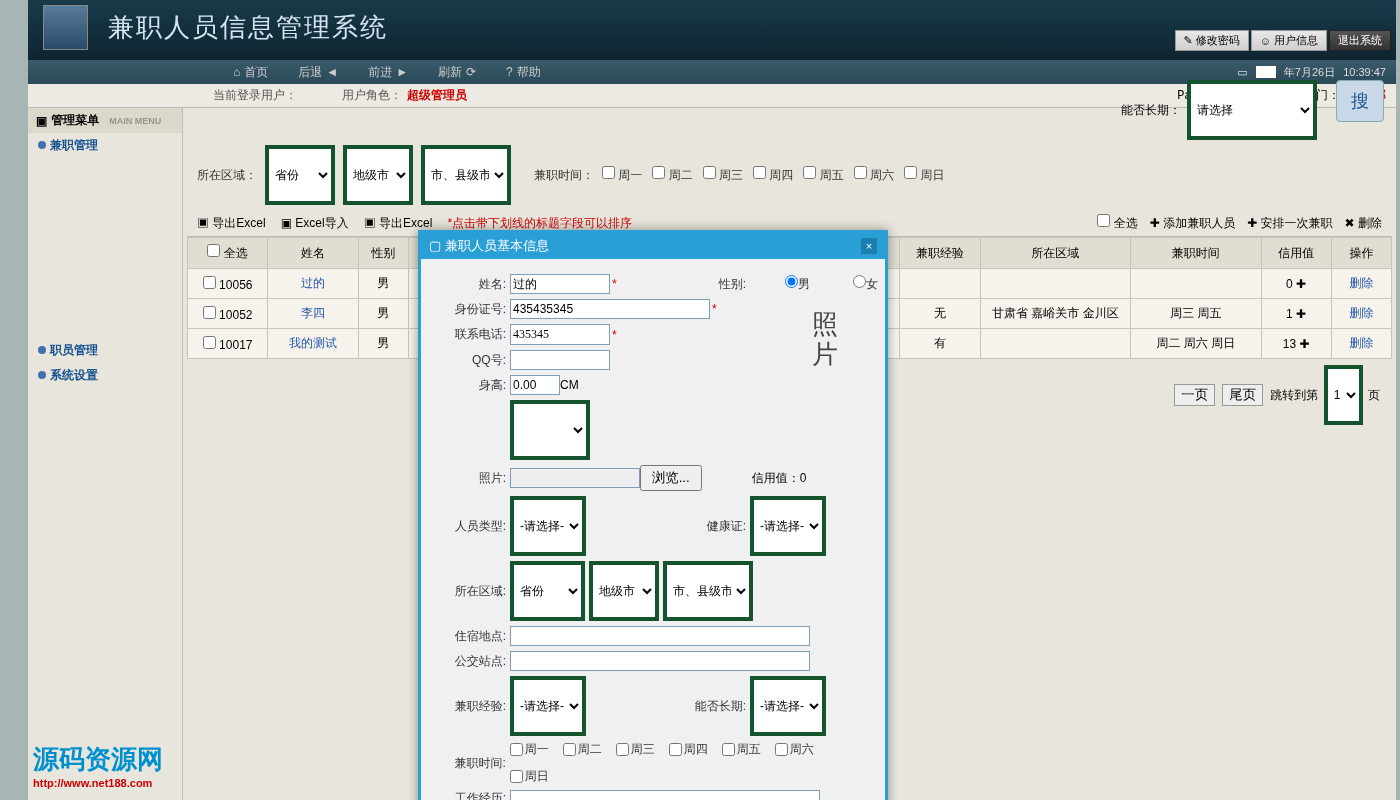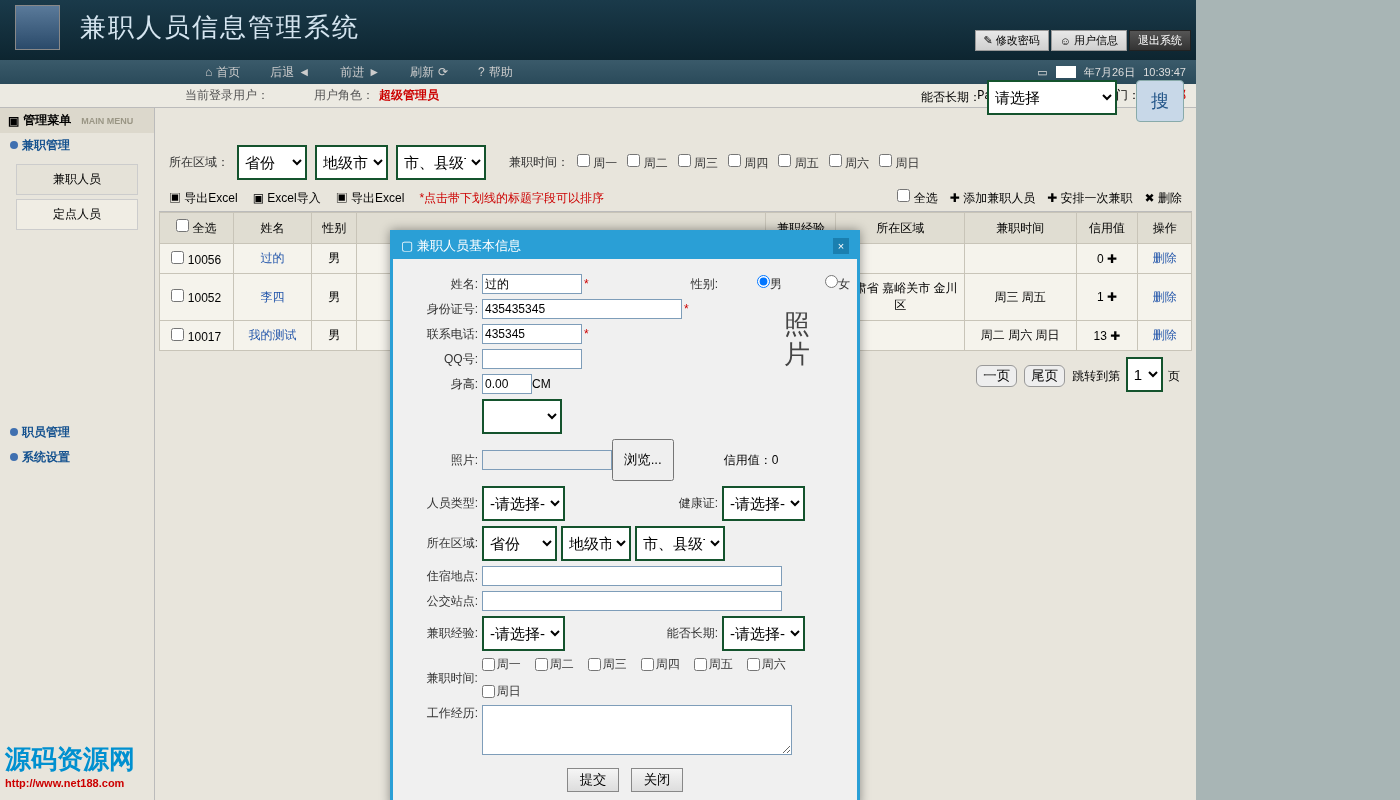--- a/index.html
+++ b/index.html
@@ -1,17 +1,17 @@
 <!DOCTYPE html>
 <html><head>
 <meta charset="utf-8">
 <style>
 * { margin: 0; padding: 0; box-sizing: border-box; font-family: "Microsoft YaHei", Arial, sans-serif; }
 body { background: #a8b5b5; font-size: 12px; overflow: hidden; }
-.app { width: 1196px; height: 800px; position: relative; }
+.app { width: 1368px; height: 800px; position: relative; margin-left: 28px; }
 
 
 .header { height: 60px; background: linear-gradient(#1a3a4a, #0d2530); position: relative; }
 .logo-area { position: absolute; left: 15px; top: 5px; display: flex; align-items: center; }
 .logo-icon { width: 45px; height: 45px; background: linear-gradient(#5a7a9a, #2a4a6a); border: 1px solid #888; }
 .app-title { color: #d5e5f0; font-size: 26px; letter-spacing: 2px; margin-left: 20px; }
 .top-right { position: absolute; right: 5px; top: 30px; display: flex; gap: 2px; }
 .top-btn { background: linear-gradient(#e8e8e8,#d0d0d0); border: 1px solid #999; padding: 2px 8px; font-size: 11px; cursor: pointer; display: flex; align-items: center; gap: 3px; }
 .top-btn.dark { background: linear-gradient(#555,#333); color: #fff; border-color: #222; }
 
@@ -34,36 +34,36 @@
 .side-hdr { background: #dcd8cc; padding: 4px 8px; font-weight: bold; display: flex; align-items: center; gap: 4px; }
 .side-sub { font-size: 9px; color: #9a9685; margin-left: 6px; }
 .side-item { padding: 6px 12px; border: 1px solid #ccc; background: #f0ede4; margin: 4px 8px; cursor: pointer; text-align: center; }
 .side-item.active { background: #e5e2d8; }
 .side-group { padding: 4px 10px; color: #15528f; cursor: pointer; }
 .bullet { display: inline-block; width: 8px; height: 8px; background: #4070b0; border-radius: 50%; margin-right: 4px; }
 
 .content { flex: 1; background: #e8e5dc; position: relative; padding: 4px; }
 .filterbar { padding: 5px 10px; display: flex; align-items: center; gap: 8px; flex-wrap: wrap; position: relative; }
 .filterbar label { color: #333; }
-select, input[type=text] { border: 2px solid #14532d; padding: 6px 2px; font-size: 15px; background: #fff; }
+select, input[type=text] { border: 4px solid #14532d; padding: 18px 2px; font-size: 12px; background: #fff; }
 .filterbar select { min-width: 70px; }
 .search-big { position: absolute; right: 8px; top: -32px; width: 48px; height: 42px; background: #c8d8e8; border: 1px solid #8aa; border-radius: 4px; display: flex; align-items: center; justify-content: center; font-size: 18px; color: #225588; cursor: pointer; }
 .longterm-box { position: absolute; right: 75px; top: -32px; display: flex; align-items: center; gap: 6px; }
 
 .toolbar { padding: 4px 10px; display: flex; align-items: center; gap: 15px; border-bottom: 1px solid #bbb; }
 .tool-item { cursor: pointer; }
 .tool-hint { color: #c00; }
 .toolbar-right { margin-left: auto; display: flex; gap: 12px; align-items: center; }
 
 .table { width: 100%; border-collapse: collapse; background: #f5f3ec; }
 .table th, .table td { border: 1px solid #c8c4b8; padding: 6px 4px; text-align: center; font-weight: normal; }
 .table th { background: #e0ddd2; }
 .table td.link { color: #2255aa; cursor: pointer; }
 .pager { padding: 6px 10px; text-align: right; }
-.pager span, .pager button { margin: 0 2px; border-radius: 6px; }
+.pager span, .pager button { margin: 0 2px; }
 .pager button { padding: 1px 6px; border: 1px solid #999; background: #eee; cursor: pointer; }
 
 
 .dialog { position: absolute; left: 390px; top: 230px; width: 470px; background: #737373; border: 3px solid #2a9fd6; box-shadow: 0 0 10px rgba(0,0,0,0.4); z-index: 100; }
 .dlg-title { background: #2a9fd6; color: #fff; padding: 4px 8px; display: flex; justify-content: space-between; align-items: center; font-size: 13px; }
 .dlg-close { background: #1a7fb0; color: #fff; width: 16px; height: 16px; text-align: center; cursor: pointer; font-size: 11px; line-height: 16px; }
 .dlg-body { background: #f0f0f0; padding: 10px 15px; }
 .dlg-section { font-weight: bold; padding: 6px 0; color: #333; }
 .form-row { display: flex; align-items: center; margin: 5px 0; position: relative; }
 .form-row label { width: 70px; text-align: right; margin-right: 4px; color: #333; }
@@ -129,24 +129,20 @@
       <span>▸</span>
       <span>部门：</span>
       <span class="dept">企划部</span>
     </div>
   </div>
 
   <div class="body-area">
     <div class="sidebar">
       <div class="side-hdr">▣ <span>管理菜单</span><span class="side-sub">MAIN MENU</span></div>
       <div class="side-group"><span class="bullet"></span><b>兼职管理</b></div>
-      <div style="padding:2px 8px 6px;">
-        <div class="side-item active">兼职人员</div>
-        <div class="side-item">定点人员</div>
-      </div>
       <div style="height:180px;"></div>
       <div class="side-group"><span class="bullet"></span><b>职员管理</b></div>
       <div class="side-group"><span class="bullet"></span><b>系统设置</b></div>
     </div>
 
     <div class="content">
       <div style="height:28px; position:relative;">
         <div class="longterm-box">
           <label>能否长期：</label>
           <select style="width:130px;"><option>请选择</option></select>
@@ -257,40 +253,40 @@
           <label style="margin-left:4px;"><input type="radio" style=""><span>女</span></label>
         </div>
       </div>
       <div class="form-row">
           <label>身份证号:</label>
           <input type="text" style="width: 200px;" value="435435345">
           <span class="req">*</span>
         </div>
       <div class="form-row">
           <label>联系电话:</label>
-          <input type="text" style="width: 100px;" value="435345">
+          <input type="text" style="width: 100px; font-family: Liberation Serif, serif;" value="435345">
           <span class="req">*</span>
         </div>
       <div class="form-row">
           <label>QQ号:</label>
           <input type="text" style="width: 100px;">
         </div>
       <div class="form-row">
           <label>身高:</label>
           <input type="text" style="width: 50px;" value="0.00">
           <span>CM</span>
         </div>
       <div class="form-row">
           <label></label>
           <select style="width:80px;"><option></option></select>
         </div>
       <div class="form-row">
         <label>照片:</label>
         <input type="text" style="width: 130px; background: rgb(238, 238, 238);" readonly="">
-        <button style="padding:10px 10px;">浏览...</button>
+        <button style="padding:2px 10px;">浏览...</button>
         <span style="margin-left:50px;"><span>信用值：</span><span>0</span></span>
       </div>
       <div class="form-row">
         <label>人员类型:</label>
         <select><option>-请选择-</option></select>
         <div class="rhs">
             <label>健康证:</label>
             <select><option>-请选择-</option></select>
           </div>
       </div>

